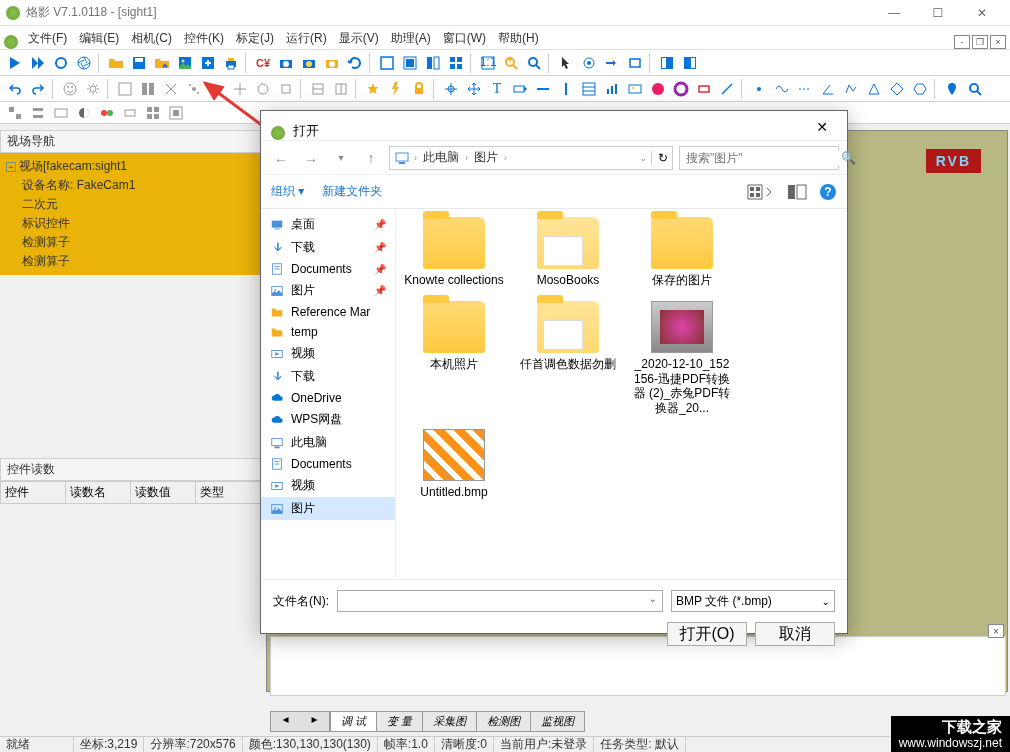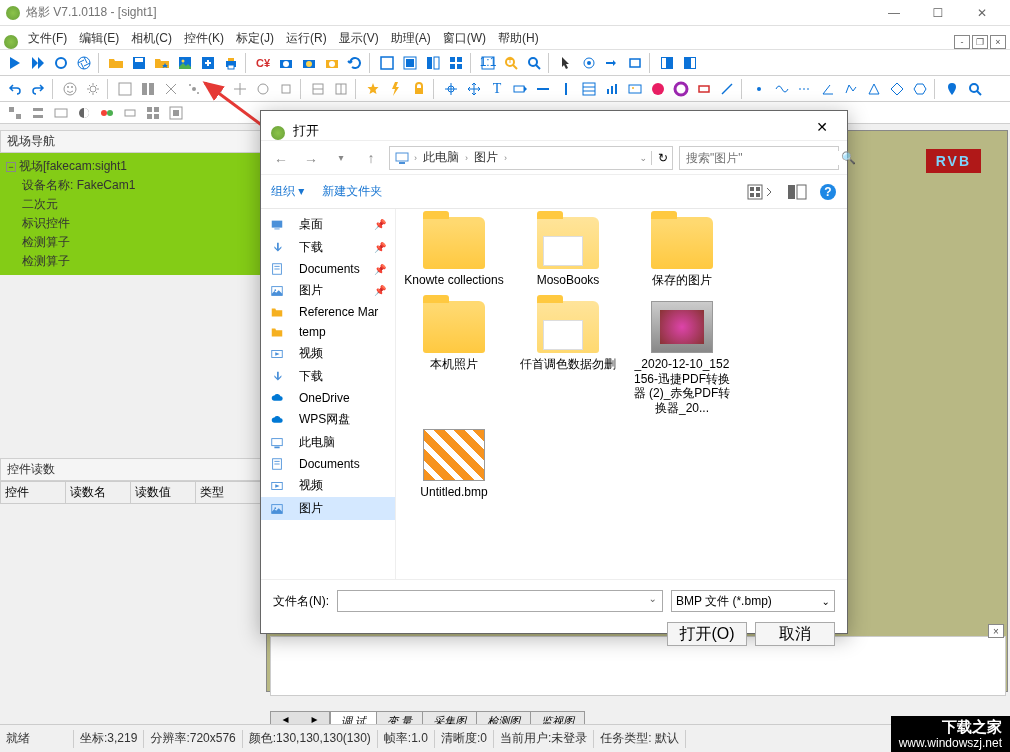--- a/index.html
+++ b/index.html
@@ -19,21 +19,21 @@
 .mdi-controls { margin-left: auto; display: flex; gap: 2px; }
 .mdi-btn { width: 16px; height: 14px; border: 1px solid #888; font-size: 9px; display: flex; align-items: center; justify-content: center; color: #555; }
 
 
 .toolbar { height: 26px; background: #fff; display: flex; align-items: center; padding: 0 4px; border-bottom: 1px solid #d0d0d0; gap: 1px; }
 .tb-btn { width: 22px; height: 22px; display: flex; align-items: center; justify-content: center; border: 1px solid transparent; }
 .tb-sep { width: 4px; height: 20px; border-left: 1px solid #ccc; margin: 0 2px; }
 .tb-btn svg { width: 16px; height: 16px; }
 
 
-.left-panel { position: absolute; left: 0; top: 130px; width: 262px; background: #84cc16; }
+.left-panel { position: absolute; left: 0; top: 130px; width: 262px; background: #eab308; }
 .panel-title { background: #f5f5f5; border: 1px solid #d0d0d0; padding: 2px 6px; color: #333; }
 .tree { padding: 4px 6px; font-size: 12px; color: #333; }
 .tree-item { padding: 1px 0 1px 0; }
 .tree-indent1 { padding-left: 16px; }
 .tree-toggle { display: inline-block; width: 10px; height: 10px; border: 1px solid #888; font-size: 9px; text-align: center; line-height: 9px; margin-right: 3px; }
 
 .props-panel { position: absolute; left: 0; top: 458px; width: 262px; background: #fff; }
 .props-header { display: flex; background: #f0f0f0; border: 1px solid #ccc; }
 .props-header > div { flex: 1; padding: 2px 4px; border-right: 1px solid #ccc; }
 
@@ -43,21 +43,21 @@
 
 
 .red-arrow { position: absolute; left: 185px; top: 75px; pointer-events: none; z-index: 5; }
 
 
 .bottom-tabs { position: absolute; left: 270px; bottom: 20px; display: flex; }
 .btab { padding: 2px 10px; border: 1px solid #999; background: #e8e8e8; font-style: italic; font-size: 11px; margin-right: -1px; }
 .btab.active { background: #fff; }
 
 
-.status-bar { position: absolute; bottom: 0; left: 0; right: 0; height: 28px; background: #f0f0f0; border-top: 1px solid #ccc; display: flex; align-items: center; }
+.status-bar { position: absolute; bottom: 0; left: 0; right: 0; height: 16px; background: #f0f0f0; border-top: 1px solid #ccc; display: flex; align-items: center; }
 .status-item { padding: 0 6px; border-right: 1px solid #ccc; height: 18px; display: flex; align-items: center; color: #333; }
 
 
 .dialog { position: absolute; left: 260px; top: 110px; width: 588px; height: 524px; background: #fff; border: 1px solid #666; box-shadow: 0 4px 20px rgba(0,0,0,0.3); font-family: "Segoe UI", "Microsoft YaHei", sans-serif; z-index: 10; }
 .dlg-title { height: 30px; display: flex; align-items: flex-end; padding: 0 10px; border-bottom: 1px solid #eee; }
 .dlg-title .dlg-icon { width: 14px; height: 14px; background: radial-gradient(circle, #8bc34a, #689f38); border-radius: 50%; margin-right: 8px; }
 .dlg-title-text { flex: 1; font-size: 13px; }
 .dlg-close { width: 30px; height: 26px; display: flex; align-items: center; justify-content: center; font-size: 14px; }
 
 .dlg-nav { height: 34px; display: flex; align-items: center; padding: 0 8px; gap: 6px; border-bottom: 1px solid #eee; }
@@ -67,21 +67,21 @@
 .bc-sep { color: #888; font-size: 9px; }
 .search-box { width: 160px; height: 24px; border: 1px solid #ccc; display: flex; align-items: center; padding: 0 6px; color: #888; }
 .search-box input { border: none; outline: none; flex: 1; font-size: 12px; color: #888; }
 
 .dlg-toolbar { height: 34px; display: flex; align-items: center; padding: 0 10px; gap: 18px; border-bottom: 1px solid #e8e8e8; }
 .dlg-toolbar-btn { color: #1976d2; font-size: 12px; }
 .dlg-toolbar-right { margin-left: auto; display: flex; gap: 12px; align-items: center; }
 
 .dlg-body { display: flex; height: 370px; }
 .dlg-sidebar { width: 135px; border-right: 1px solid #eee; padding: 4px 0; overflow: hidden; }
-.sb-item { display: flex; align-items: center; padding: 3px 8px; gap: 14px; font-size: 12px; }
+.sb-item { display: flex; align-items: center; padding: 3px 8px; gap: 6px; font-size: 12px; }
 .sb-item.sel { background: #d4e8ff; }
 .sb-icon { width: 16px; height: 14px; }
 .sb-pin { margin-left: auto; color: #bbb; font-size: 10px; }
 
 .dlg-files { flex: 1; padding: 8px; display: flex; flex-wrap: wrap; gap: 14px; align-content: flex-start; overflow: hidden; }
 .file-item { width: 100px; text-align: center; font-size: 12px; }
 .file-icon { width: 62px; height: 52px; margin: 0 auto 4px; }
 .folder-icon { background: linear-gradient(#ffd970 10%, #ffc940); border-radius: 2px 6px 3px 3px; position: relative; }
 .folder-icon::before { content: ''; position: absolute; top: -6px; left: 0; width: 26px; height: 8px; background: #ffc940; border-radius: 3px 3px 0 0; }
 .file-name { line-height: 1.2; word-break: break-all; }

